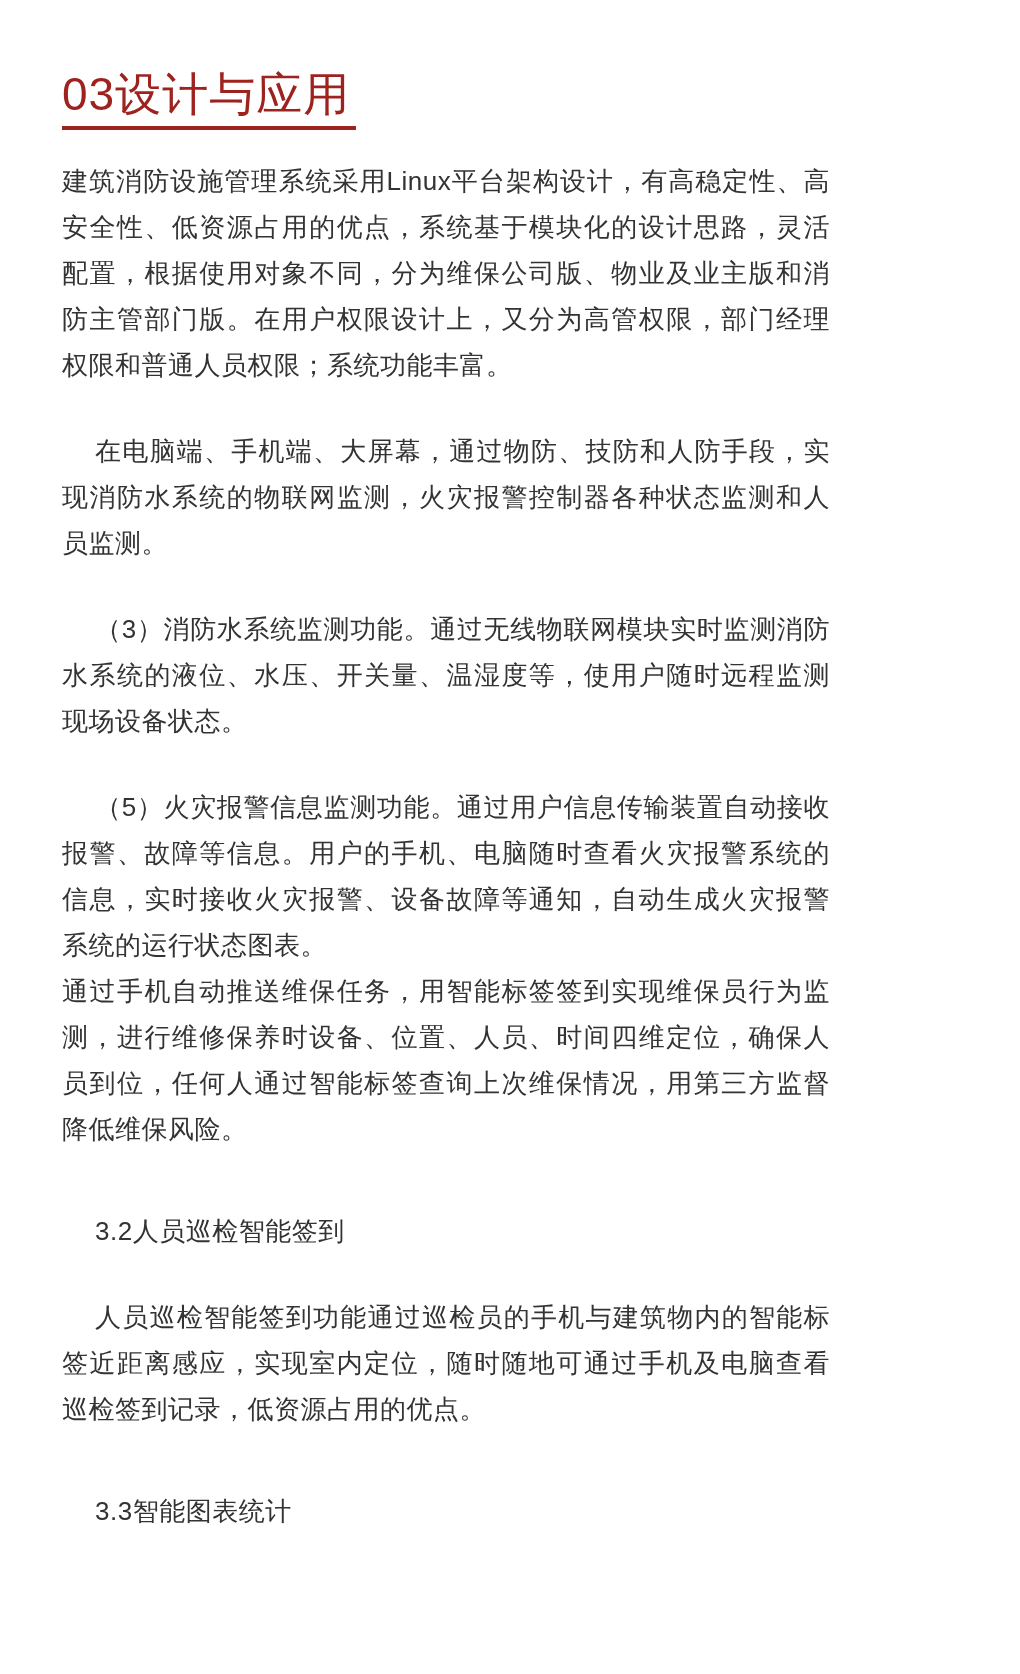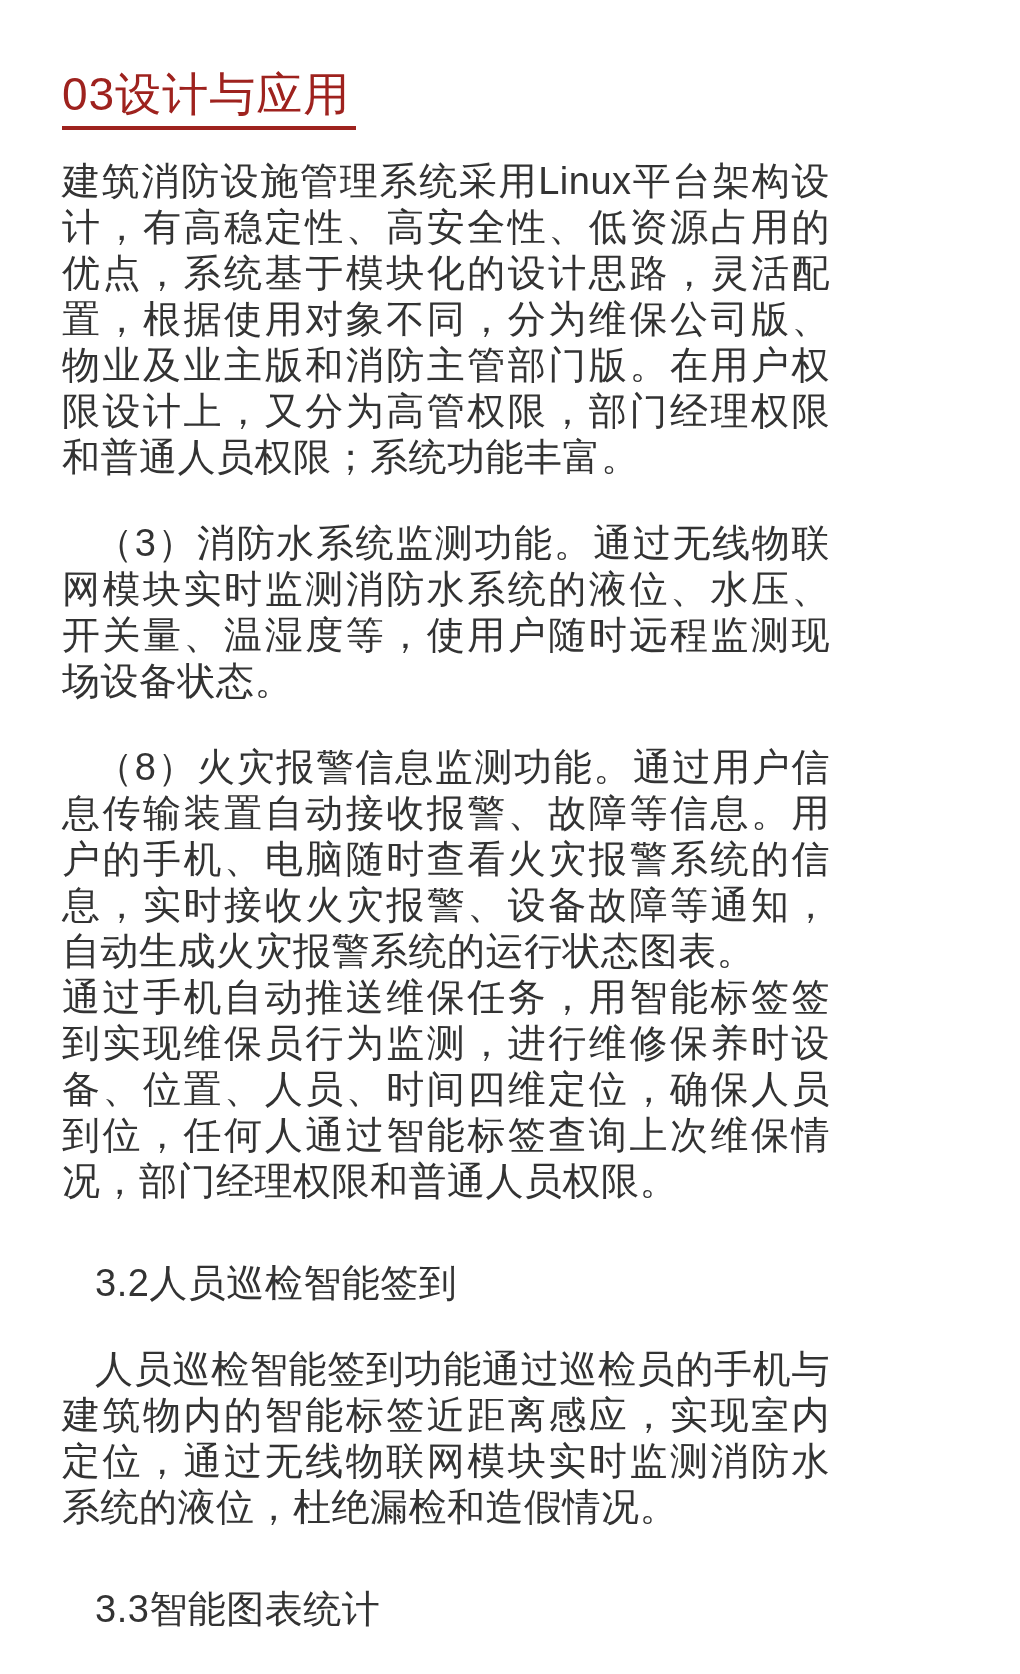--- a/index.html
+++ b/index.html
@@ -36,21 +36,21 @@
   .doc-title .title-text {
     display: inline-block;
     border-bottom: 4px solid var(--title-color);
     padding-bottom: 5px;
     padding-right: 6px;
   }
   .content { }
   .content .paragraph,
   .content .heading {
     margin: 40px 0 0 0;
-    font-size: 38px;
+    font-size: 26px;
     line-height: 46px;
     color: var(--body-color);
     text-align: justify;
     letter-spacing: 0.5px;
   }
   .content .heading {
     margin-top: 56px;
     font-weight: 400;
   }
   .content > :first-child {
@@ -63,20 +63,21 @@
     margin-top: 0;
   }
 </style>
 </head>
 <body>
 
 <div class="page">
   <h1 class="doc-title"><span class="title-text">03设计与应用</span></h1>
   <div class="content" id="content">
       <p class="paragraph">建筑消防设施管理系统采用Linux平台架构设计，有高稳定性、高安全性、低资源占用的优点，系统基于模块化的设计思路，灵活配置，根据使用对象不同，分为维保公司版、物业及业主版和消防主管部门版。在用户权限设计上，又分为高管权限，部门经理权限和普通人员权限；系统功能丰富。</p>
+      <p class="paragraph indent">在电脑端、手机端、大屏幕，通过物防、技防和人防手段，实现消防水系统的物联网监测，火灾报警控制器各种状态监测和人员监测。</p>
       <p class="paragraph indent">（3）消防水系统监测功能。通过无线物联网模块实时监测消防水系统的液位、水压、开关量、温湿度等，使用户随时远程监测现场设备状态。</p>
-      <p class="paragraph indent">（8）火灾报警信息监测功能。通过用户信息传输装置自动接收报警、故障等信息。用户的手机、电脑随时查看火灾报警系统的信息，实时接收火灾报警、设备故障等通知，自动生成火灾报警系统的运行状态图表。</p>
-      <p class="paragraph tight">通过手机自动推送维保任务，用智能标签签到实现维保员行为监测，进行维修保养时设备、位置、人员、时间四维定位，确保人员到位，任何人通过智能标签查询上次维保情况，部门经理权限和普通人员权限。</p>
+      <p class="paragraph indent">（5）火灾报警信息监测功能。通过用户信息传输装置自动接收报警、故障等信息。用户的手机、电脑随时查看火灾报警系统的信息，实时接收火灾报警、设备故障等通知，自动生成火灾报警系统的运行状态图表。</p>
+      <p class="paragraph tight">通过手机自动推送维保任务，用智能标签签到实现维保员行为监测，进行维修保养时设备、位置、人员、时间四维定位，确保人员到位，任何人通过智能标签查询上次维保情况，用第三方监督降低维保风险。</p>
       <p class="heading indent">3.2人员巡检智能签到</p>
-      <p class="paragraph indent">人员巡检智能签到功能通过巡检员的手机与建筑物内的智能标签近距离感应，实现室内定位，通过无线物联网模块实时监测消防水系统的液位，杜绝漏检和造假情况。</p>
+      <p class="paragraph indent">人员巡检智能签到功能通过巡检员的手机与建筑物内的智能标签近距离感应，实现室内定位，随时随地可通过手机及电脑查看巡检签到记录，低资源占用的优点。</p>
       <p class="heading indent">3.3智能图表统计</p>
     </div>
 </div>
 
 </body></html>

